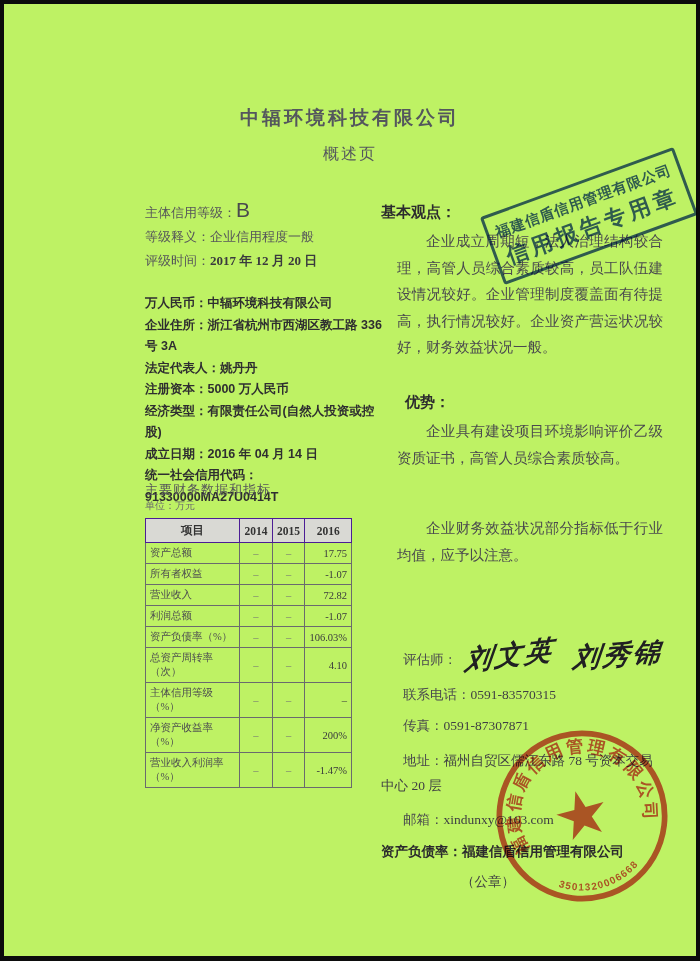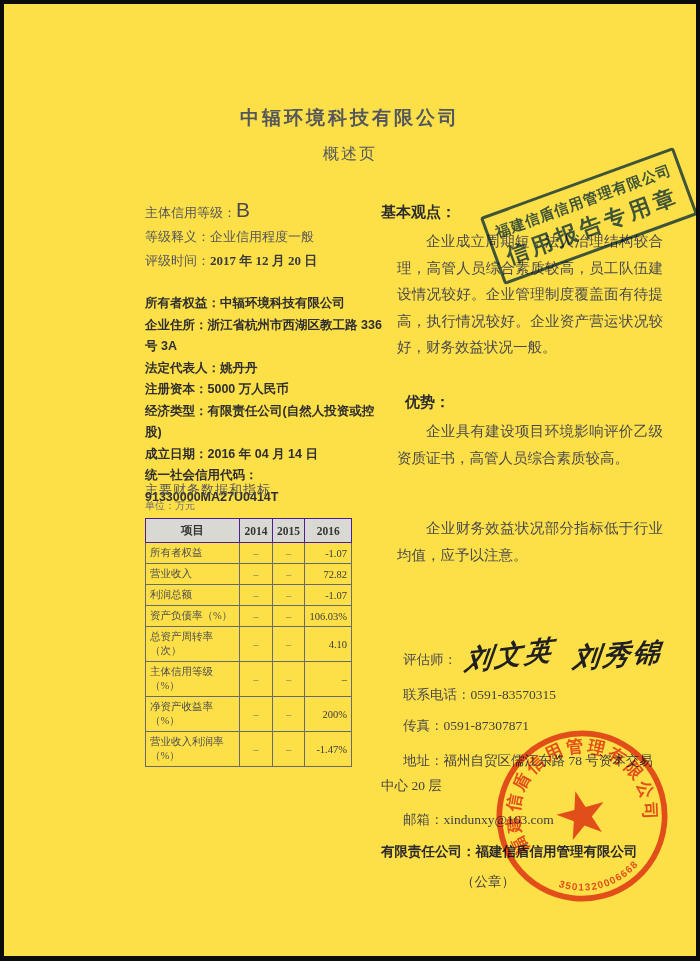--- a/index.html
+++ b/index.html
@@ -4,21 +4,21 @@
 <style>
   * { margin:0; padding:0; box-sizing:border-box; }
   html,body { background:#0c0c0c; }
   .viewport {
     position:relative; width:700px; height:961px; overflow:hidden;
     background:#0c0c0c;
     font-family:"Liberation Serif","DejaVu Serif",serif;
   }
   .page {
     position:absolute; left:4px; top:4px; right:4px; bottom:5px;
-    background:#fde047; color:#3c3c3c;
+    background:#bef264; color:#3c3c3c;
   }
   
   .doc-header { position:absolute; top:101px; left:0; width:100%; text-align:center; color:#54575d; }
   .doc-title { font-size:19px; font-weight:600; letter-spacing:3px; font-family:"Liberation Sans","DejaVu Sans",sans-serif; }
   .doc-subtitle { font-size:16px; font-weight:500; margin-top:13px; letter-spacing:2px; font-family:"Liberation Sans","DejaVu Sans",sans-serif; }
   
   .rating { position:absolute; left:141px; top:194px; width:238px; color:#56565a; }
   .rating p { margin-bottom:6px; font-size:13px; }
   .rating .grade-val { font-size:21px; color:#4a4a4e; font-family:"Liberation Sans","DejaVu Sans",sans-serif; }
   .rating .bval { font-weight:bold; color:#3a3a3e; }
@@ -85,21 +85,21 @@
       <p>
         <span>等级释义：</span><span>企业信用程度一般</span>
       </p>
       <p>
         <span>评级时间：</span><span class="bval">2017 年 12 月 20 日</span>
       </p>
     </section>
 
     <section class="company-block">
 
-        <p><span>所有者权益：</span><span>中辐环境科技有限公司</span></p>
+        <p><span>万人民币：</span><span>中辐环境科技有限公司</span></p>
 
         <p><span>企业住所：</span><span>浙江省杭州市西湖区教工路 336 号 3A</span></p>
 
         <p><span>法定代表人：</span><span>姚丹丹</span></p>
 
         <p><span>注册资本：</span><span>5000 万人民币</span></p>
 
         <p><span>经济类型：</span><span>有限责任公司(自然人投资或控股)</span></p>
 
         <p><span>成立日期：</span><span>2016 年 04 月 14 日</span></p>
@@ -116,20 +116,26 @@
         <thead>
           <tr>
             <th>项目</th>
             <th>2014</th>
             <th>2015</th>
             <th>2016</th>
           </tr>
         </thead>
         <tbody>
 
+            <tr>
+              <td class="lbl">资产总额</td>
+              <td class="c">–</td>
+              <td class="c">–</td>
+              <td class="r">17.75</td>
+            </tr>
 
             <tr>
               <td class="lbl">所有者权益</td>
               <td class="c">–</td>
               <td class="c">–</td>
               <td class="r">-1.07</td>
             </tr>
 
             <tr>
               <td class="lbl">营业收入</td>
@@ -207,21 +213,21 @@
       <div class="c-line c-indent">
         <span class="lab">传真：</span><span>0591-87307871</span>
       </div>
       <div class="c-line c-hang">
         <span class="lab">地址：</span><span>福州自贸区儒江东路 78 号资本交易中心 20 层</span>
       </div>
       <div class="c-line c-indent">
         <span class="lab">邮箱：</span><span>xindunxy@163.com</span>
       </div>
       <div class="c-line c-agency">
-        <span>有限责任公司：</span><span>福建信盾信用管理有限公司</span>
+        <span>资产负债率：</span><span>福建信盾信用管理有限公司</span>
       </div>
       <div class="c-caption">（公章）</div>
     </section>
 
     <div class="blue-stamp">
       <div class="l1">福建信盾信用管理有限公司</div>
       <div class="l2">信用报告专用章</div>
     </div>
 
     <svg class="red-seal" viewBox="-100 -100 200 200">

